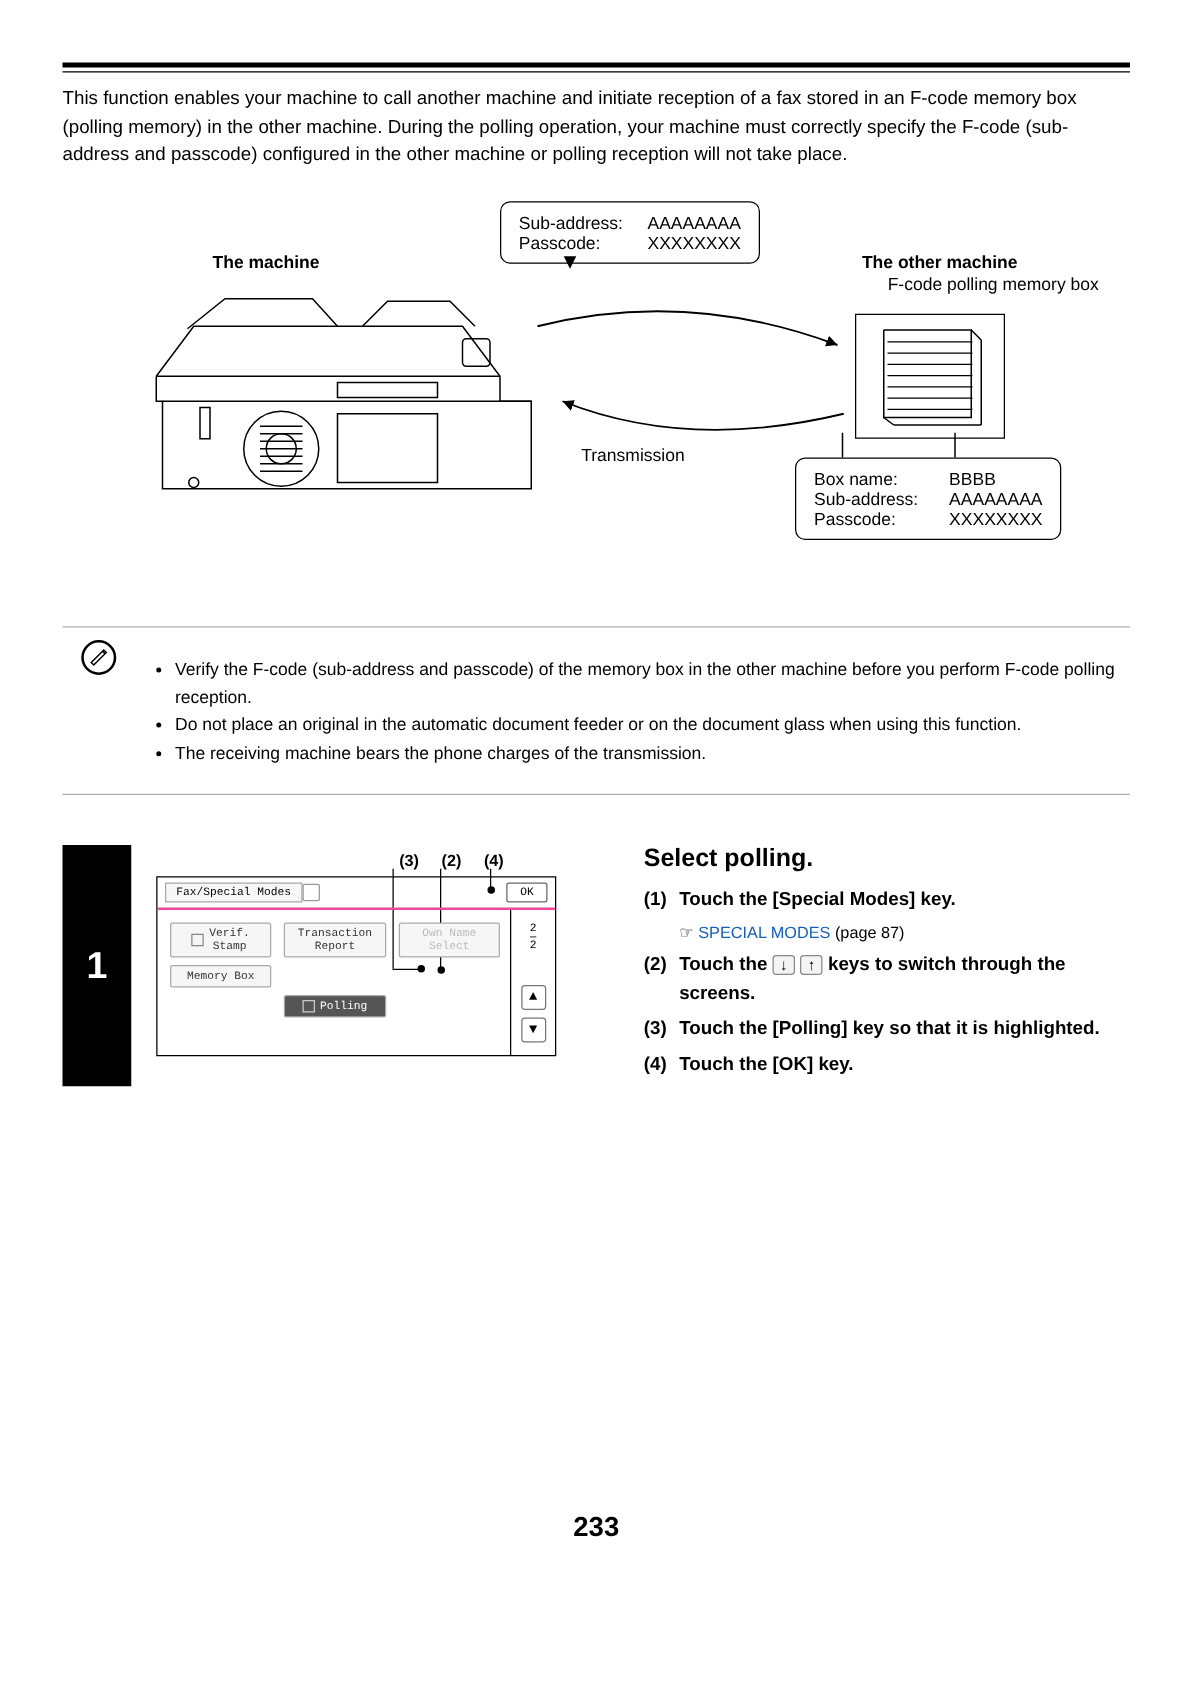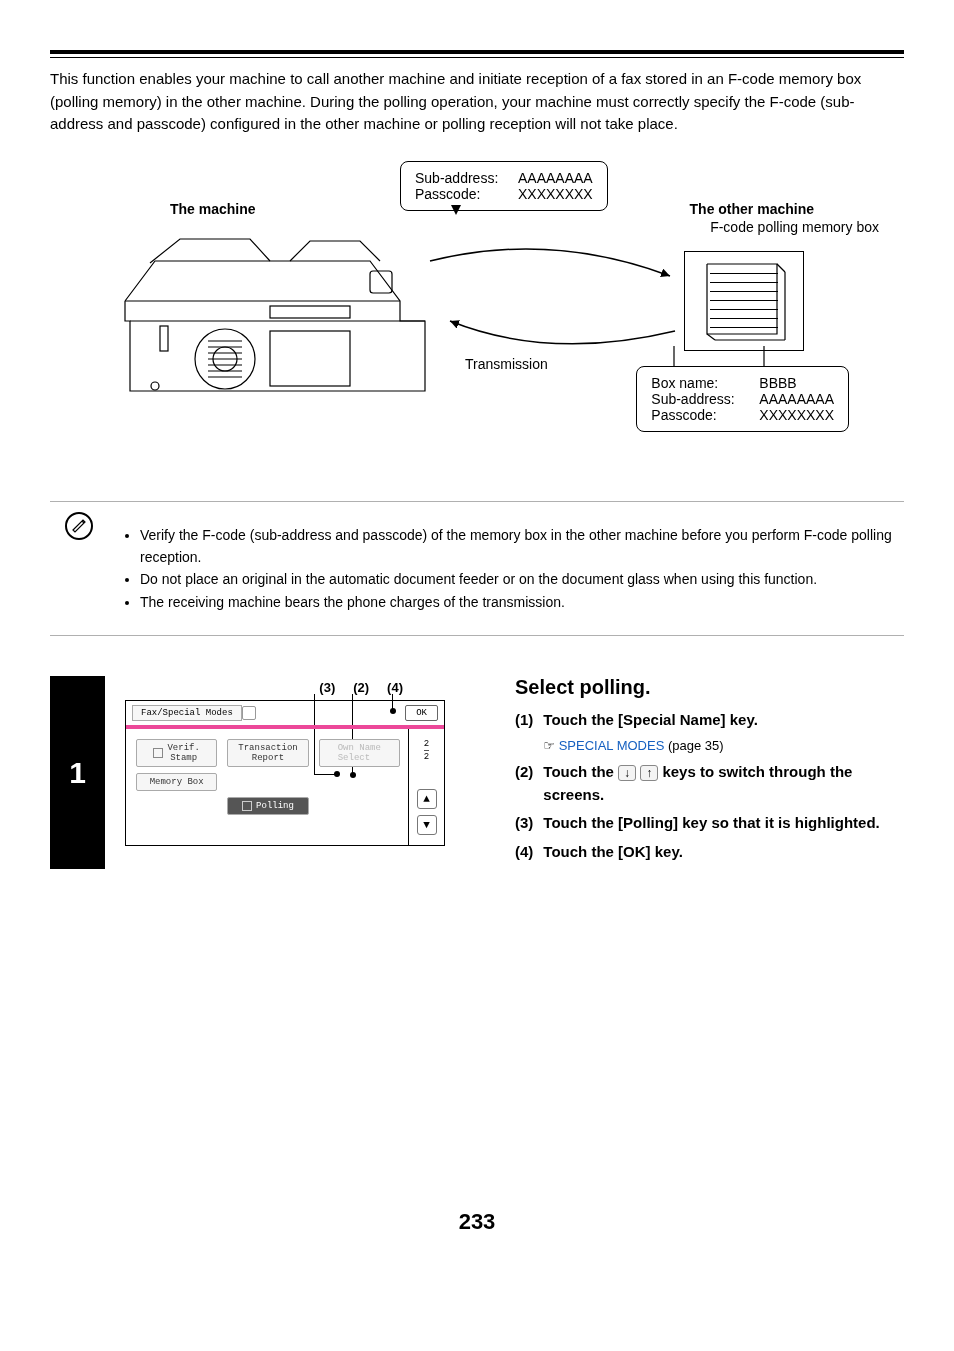--- a/index.html
+++ b/index.html
@@ -133,21 +133,21 @@
     border: 1px solid #000;
     position: relative;
     font-family: "Courier New", monospace;
     font-size: 9px;
   }
   .screen-top {
     display:flex;
     justify-content:space-between;
     align-items:center;
     padding:4px 6px;
-    border-bottom:4px solid #ec4899;
+    border-bottom:2px solid #ec4899;
     text-align:right;
   }
   .screen-top .tab {
     border:1px solid #aaa;
     padding:2px 8px;
     background:#f7f7f7;
   }
   .screen-top .icon-small {
     width:14px;height:14px;border:1px solid #999;border-radius:2px;
     display:inline-block;
@@ -418,21 +418,21 @@
               <div class="sbtn dark">
                   <span class="sicon"></span>
                   <span style="white-space:pre-line;text-align:center;">Verif.
 Stamp</span>
                 </div>
               <div class="sbtn dark">
                   <span style="white-space:pre-line;text-align:center;">Transaction
 Report</span>
                 </div>
               <div class="sbtn">
-                  <span style="white-space:pre-line;text-align:left;">Own Name
+                  <span style="white-space:pre-line;text-align:center;">Own Name
 Select</span>
                 </div>
               <div class="sbtn dark">
                   <span>Memory Box</span>
                 </div>
               <div></div>
               <div class="sbtn inverse" style="grid-column:2;">
                   <span class="sicon" style="border-color:#ccc"></span>
                   <span>Polling</span>
                 </div>
@@ -451,22 +451,22 @@
           </div>
         </div>
       </div>
     </div>
     <div class="step-right">
       <div class="step-heading">Select polling.</div>
       <ul class="step-list">
         <li>
           <span class="num">(1)</span>
           <span class="txt">
-            <b>Touch the [Special Name] key.</b>
-            <div class="sub"><span>☞ </span><span class="link">SPECIAL MODES</span><span> (page 35)</span></div>
+            <b>Touch the [Special Modes] key.</b>
+            <div class="sub"><span>☞ </span><span class="link">SPECIAL MODES</span><span> (page 87)</span></div>
           </span>
         </li>
         <li>
           <span class="num">(2)</span>
           <span class="txt"><b><span>Touch the </span><span class="inline-btn">↓</span> <span class="inline-btn">↑</span><span> keys to switch through the screens.</span></b></span>
         </li>
         <li>
           <span class="num">(3)</span>
           <span class="txt"><b>Touch the [Polling] key so that it is highlighted.</b></span>
         </li>

